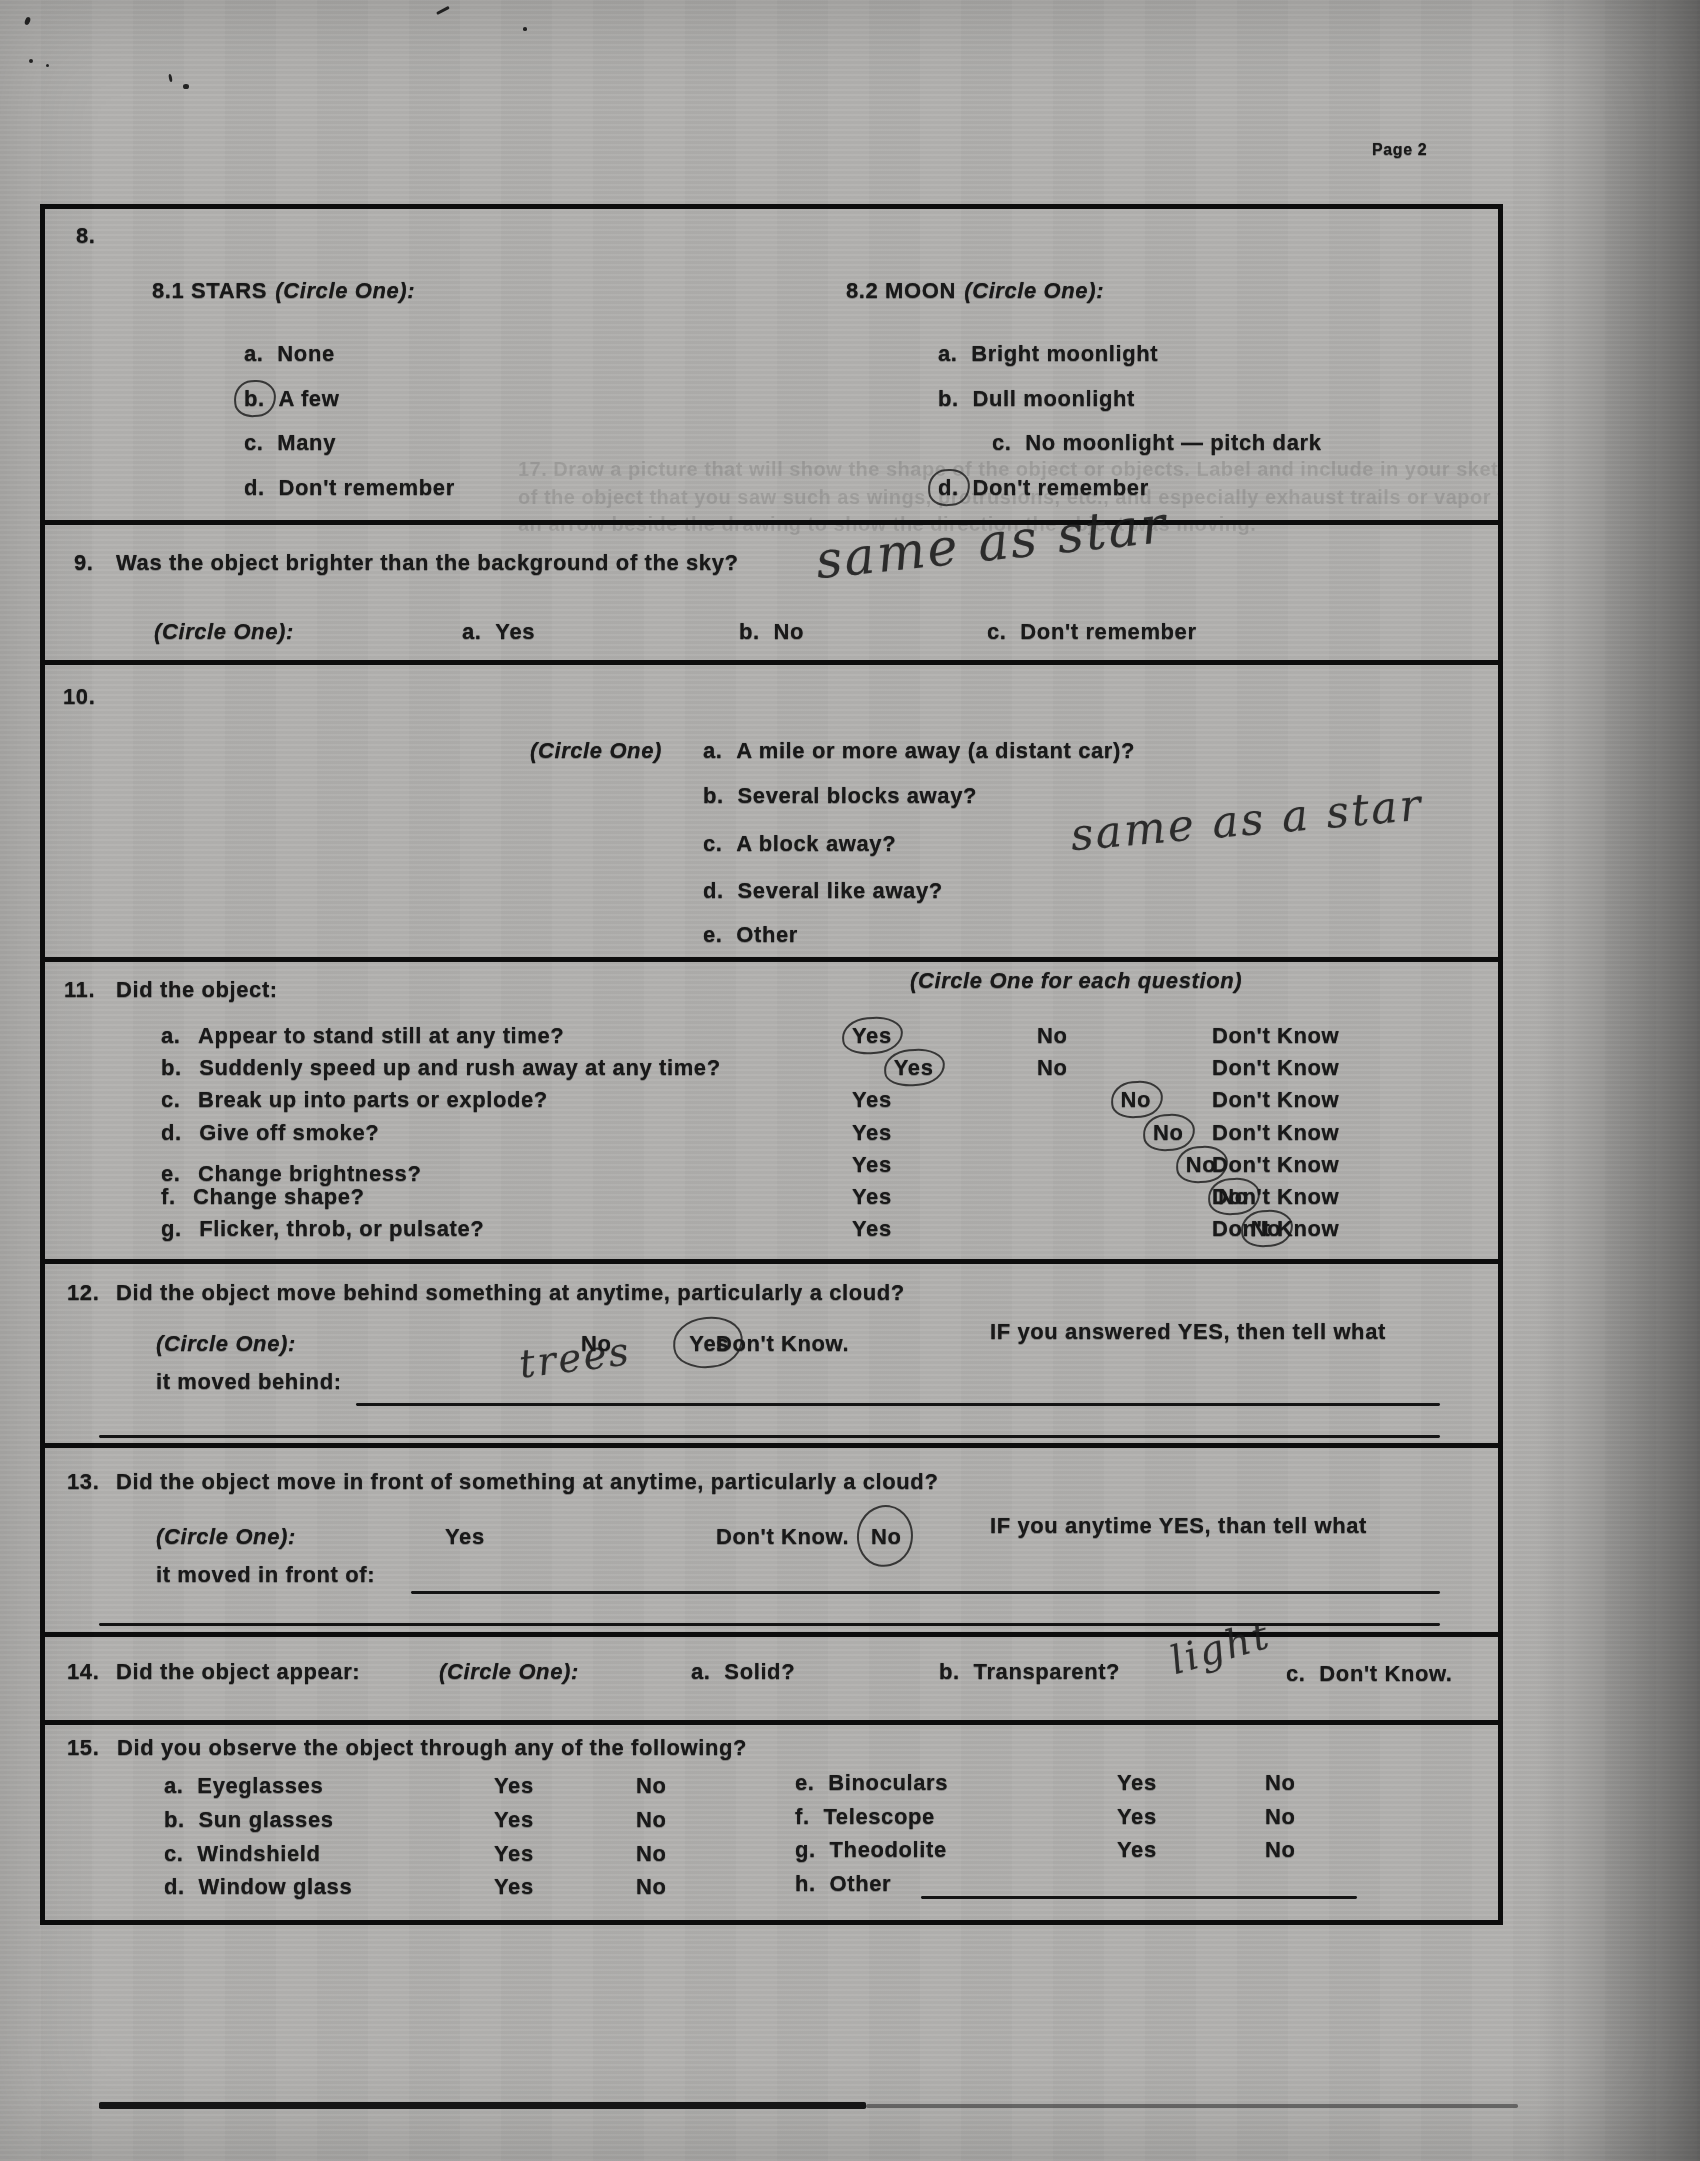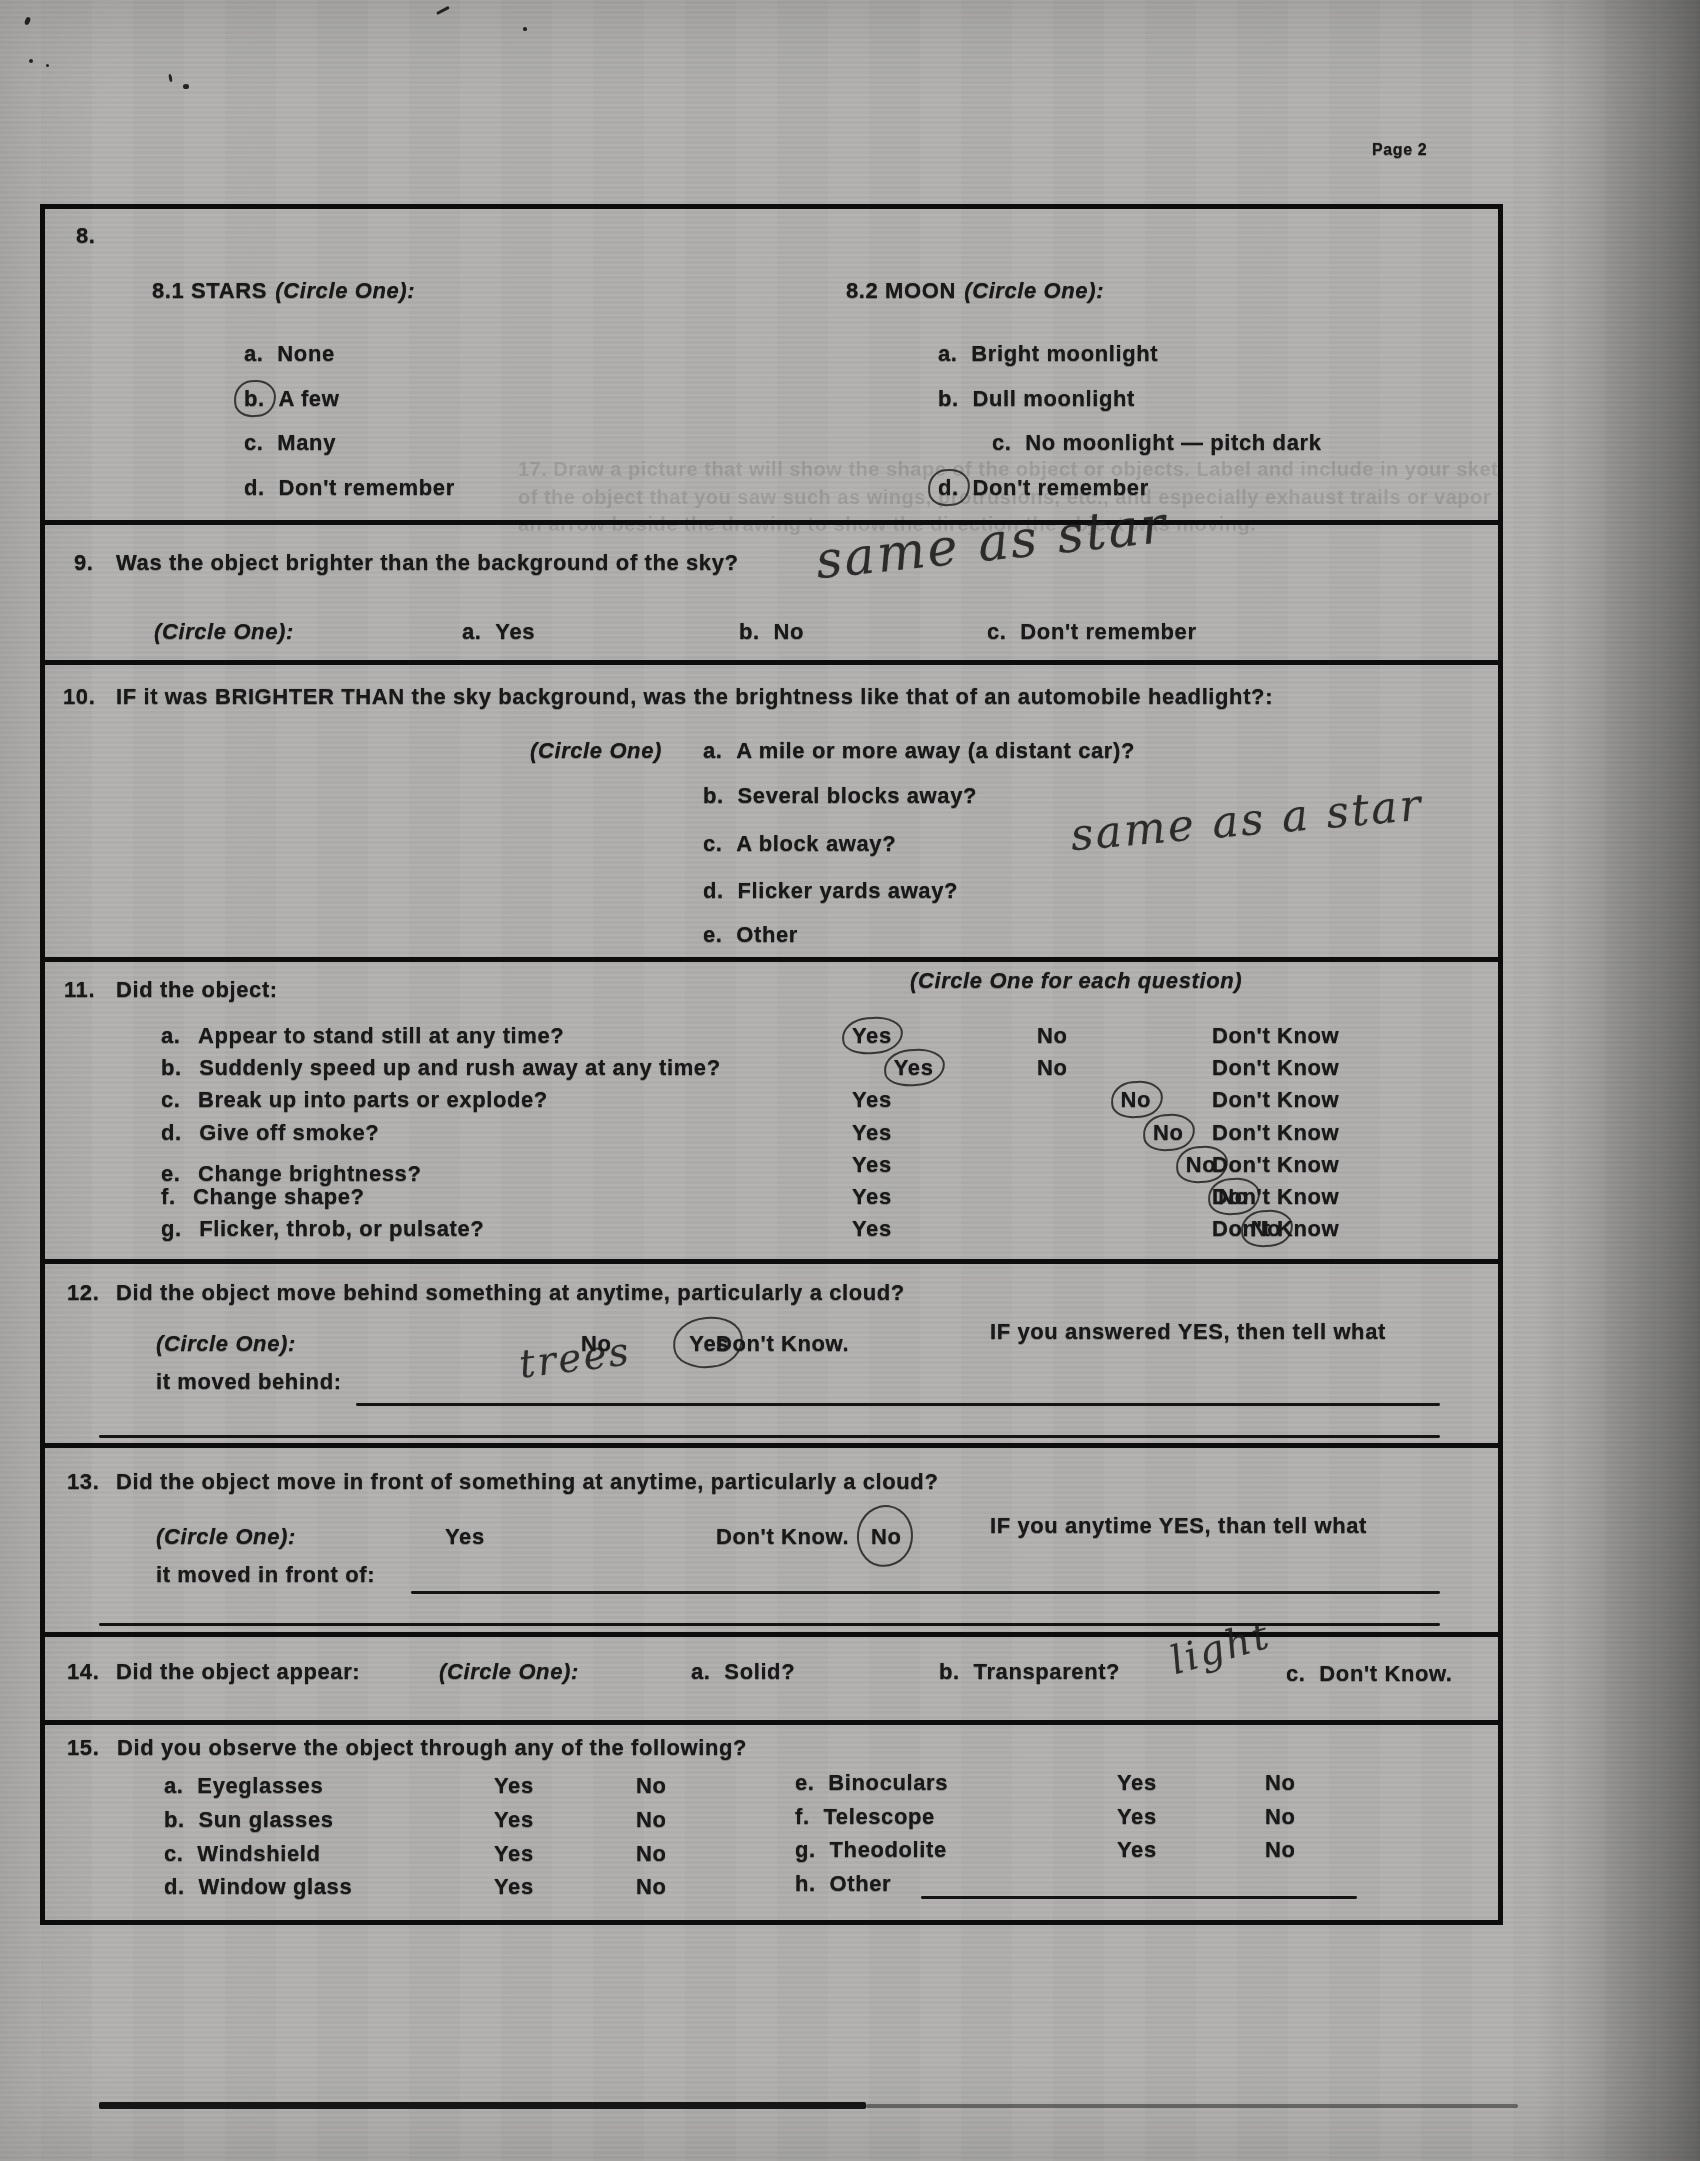--- a/index.html
+++ b/index.html
@@ -150,34 +150,33 @@
   </span>
   <span class="t" style="left:739px;top:619px">
     <span>b.</span><span class="gap">No</span>
   </span>
   <span class="t" style="left:987px;top:619px">
     <span>c.</span><span class="gap">Don't remember</span>
   </span>
 
   
   <span class="t" style="left:63px;top:684px">10.</span>
-  <span class="t" style="left:116px;top:684px">IF it was BRIGHTER THAN the sky background, was the brightness like that of an automobile headlight?:</span>
   <span class="t it" style="left:530px;top:738px">(Circle One)</span>
 
   <span class="t" style="left:703px;top:738px">
     <span>a.</span><span class="gap">A mile or more away (a distant car)?</span>
   </span>
   <span class="t" style="left:703px;top:783px">
     <span>b.</span><span class="gap">Several blocks away?</span>
   </span>
   <span class="t" style="left:703px;top:831px">
     <span>c.</span><span class="gap">A block away?</span>
   </span>
   <span class="t" style="left:703px;top:878px">
-    <span>d.</span><span class="gap">Flicker yards away?</span>
+    <span>d.</span><span class="gap">Several like away?</span>
   </span>
   <span class="t" style="left:703px;top:922px">
     <span>e.</span><span class="gap">Other</span>
   </span>
   <span class="hw" style="left:1070px;top:794px;font-size:44px;transform:rotate(-5deg)">same as a star</span>
 
   
   <span class="t" style="left:64px;top:977px">11.</span>
   <span class="t" style="left:116px;top:977px">Did the object:</span>
   <span class="t it" style="left:910px;top:968px">(Circle One for each question)</span>

